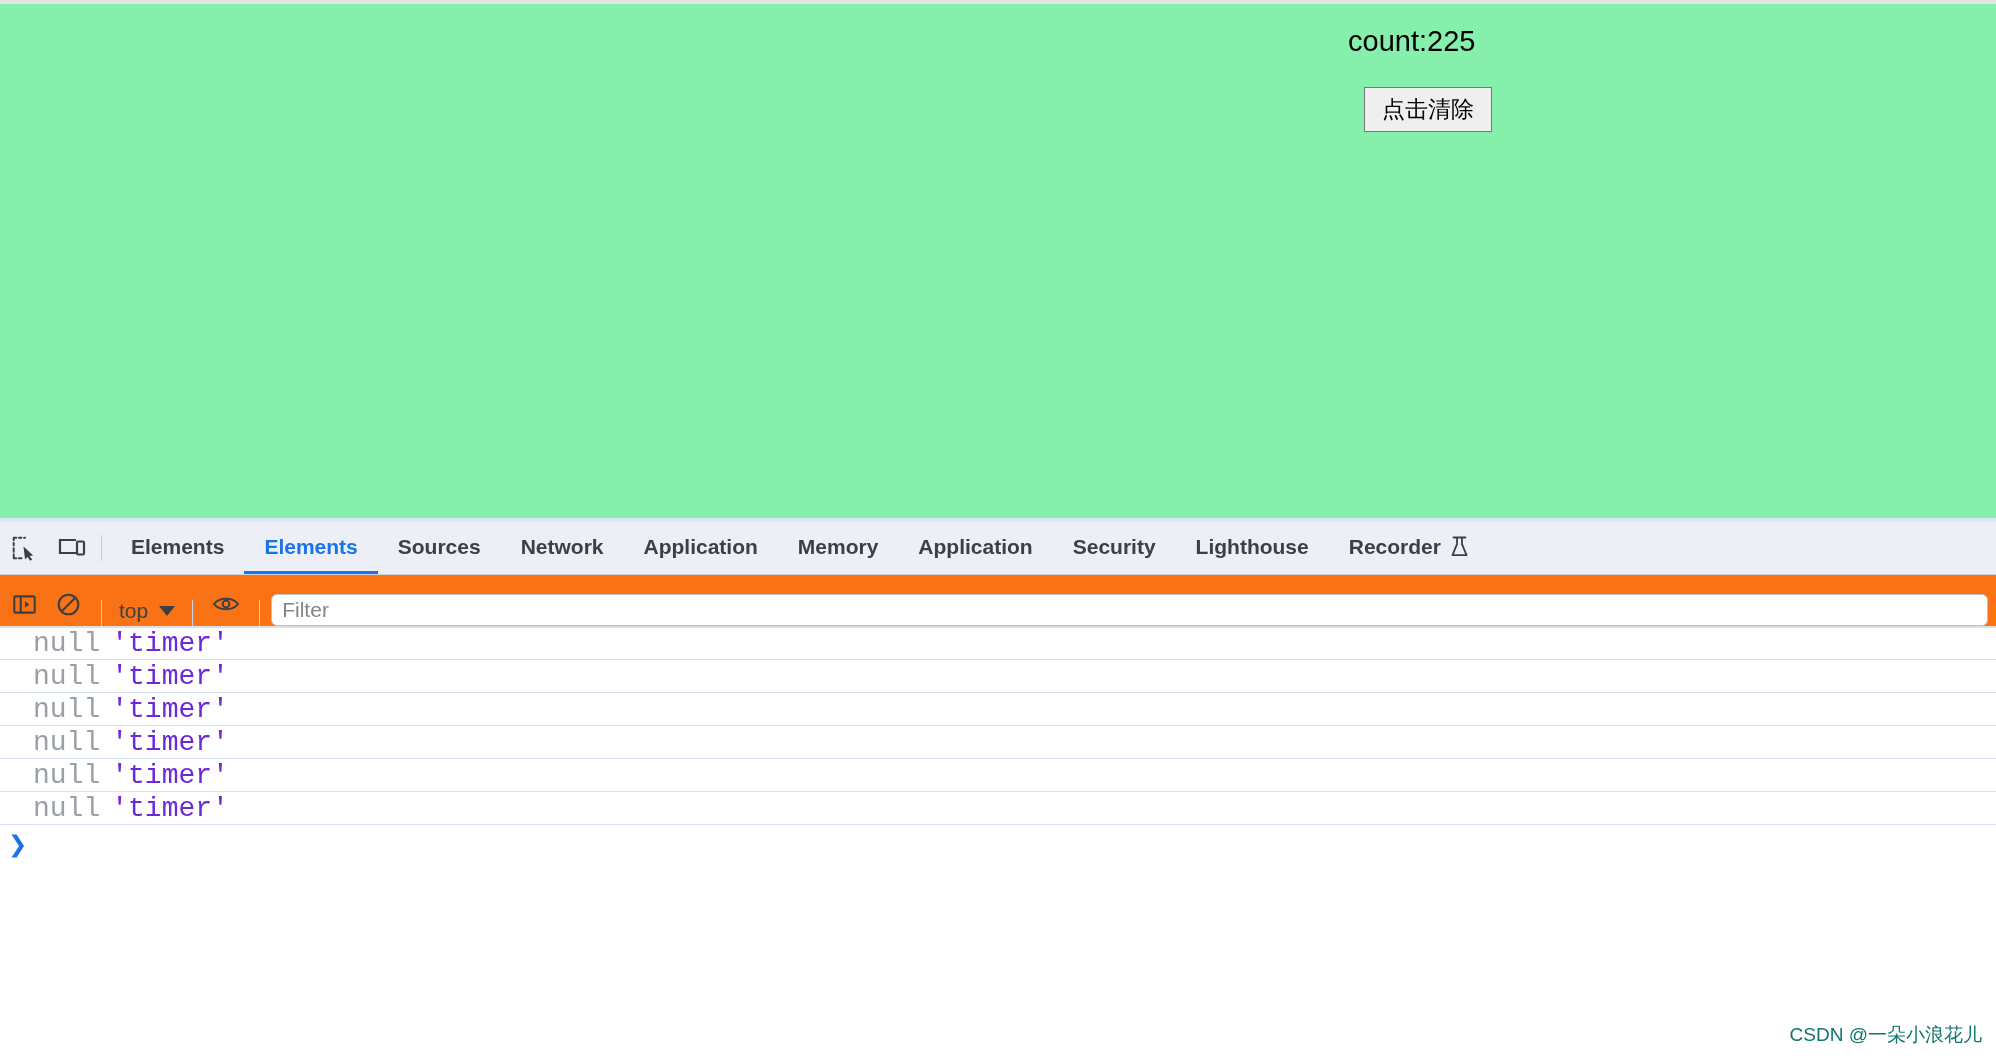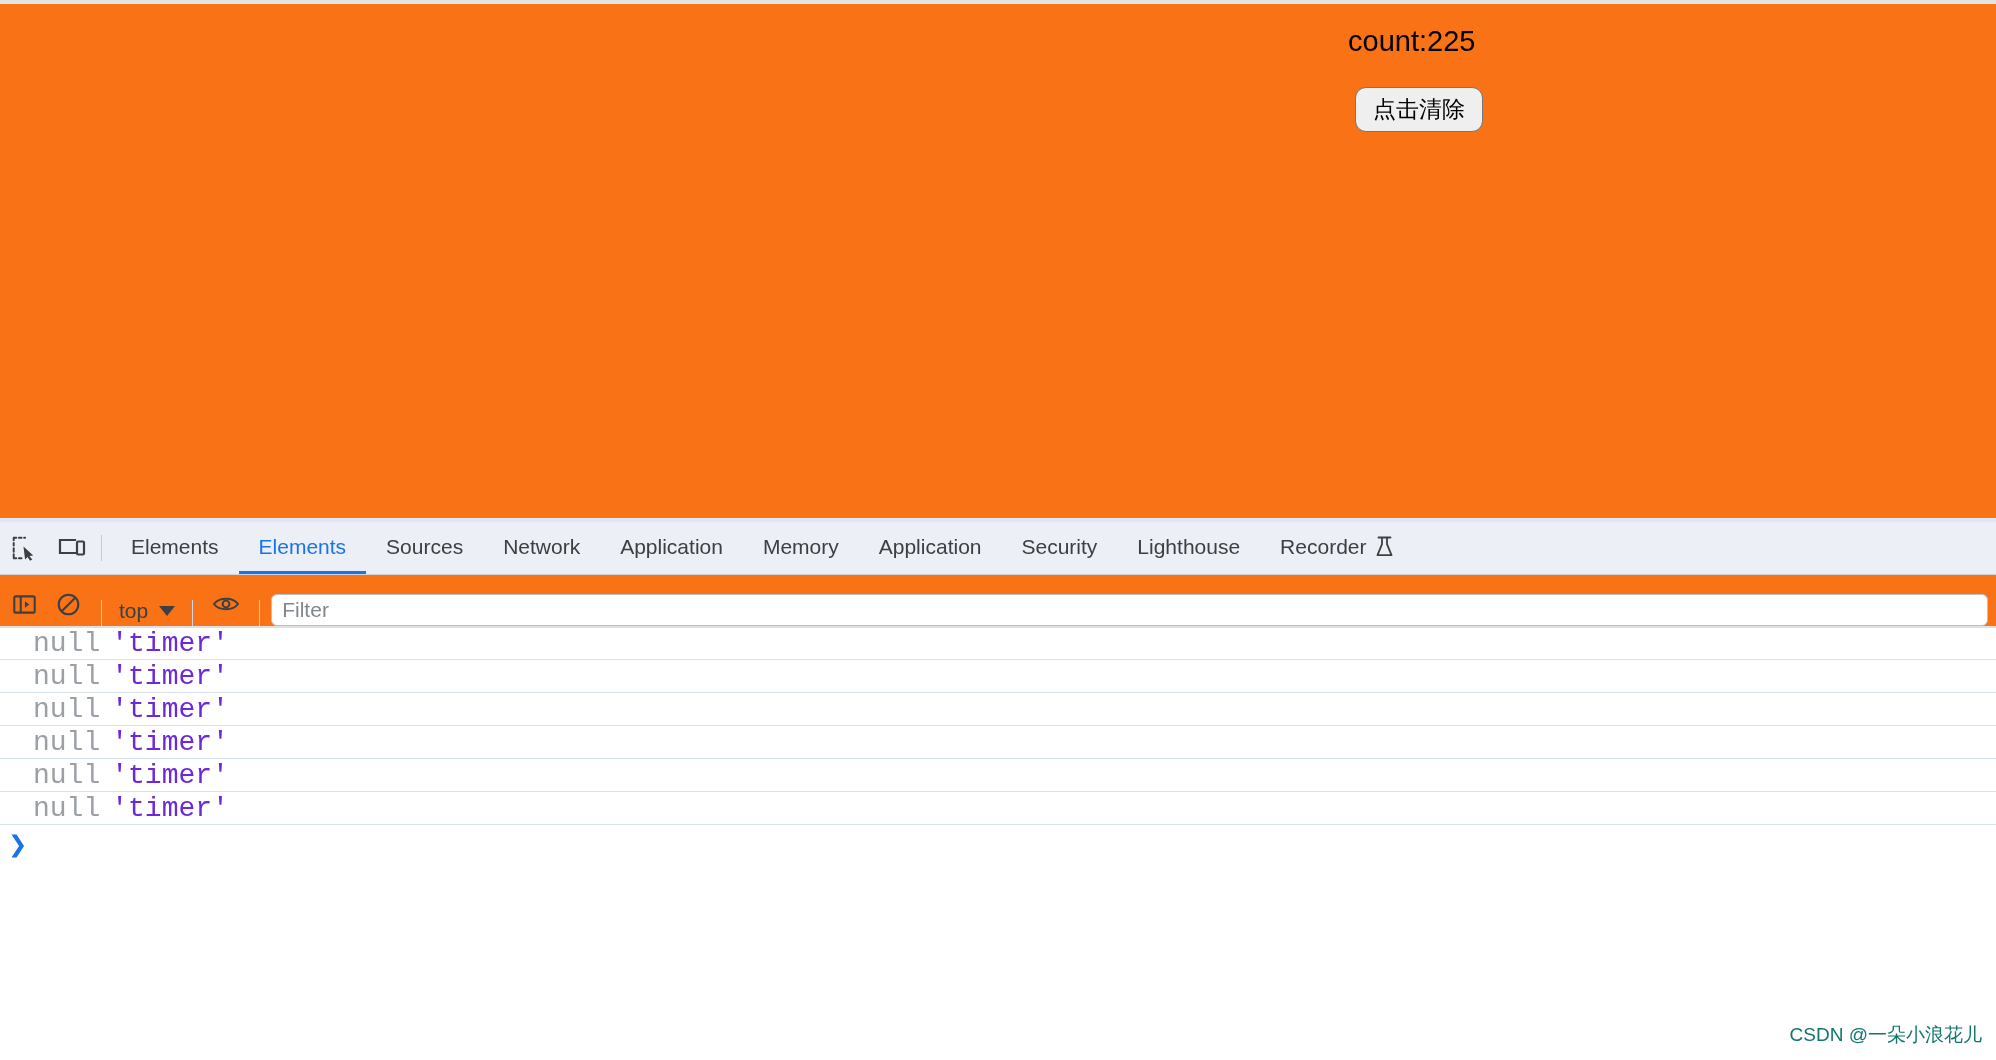--- a/index.html
+++ b/index.html
@@ -23,43 +23,43 @@
     height: 4px;
     background: #e3e3e3;
   }
 
   
   #page-viewport {
     position: absolute;
     top: 4px; left: 0;
     width: 1996px;
     height: 514px;
-    background: #f97316;
+    background: #86efac;
   }
   #page-content {
     position: absolute;
     left: 1348px;
     top: 20px;
     width: 300px;
     text-align: left;
   }
   #count-text {
     font-size: 29px;
     color: #000000;
     line-height: 34px;
     font-family: "Liberation Sans", sans-serif;
     white-space: nowrap;
   }
   #clear-button {
     margin-top: 29px;
-    margin-left: 7px;
+    margin-left: 16px;
     display: inline-block;
     background: #efefef;
     border: 1px solid #767676;
-    border-radius: 11px;
+    border-radius: 0;
     padding: 8px 17px 9px 17px;
     font-size: 23px;
     line-height: 26px;
     color: #000000;
     font-family: "Liberation Sans", sans-serif;
     cursor: pointer;
   }
 
   
   #devtools {
@@ -105,20 +105,21 @@
     display: flex;
     align-items: center;
     gap: 9px;
     padding: 0 20px;
     font-size: 21px;
     color: #3c4043;
     white-space: nowrap;
     cursor: pointer;
     box-sizing: border-box;
     border-bottom: 3px solid transparent;
+    font-weight: bold;
   }
   .tab.active {
     color: #1a73e8;
     border-bottom: 3px solid #1a73e8;
   }
   .tab .flask {
     display: inline-flex;
     align-items: center;
   }
 

